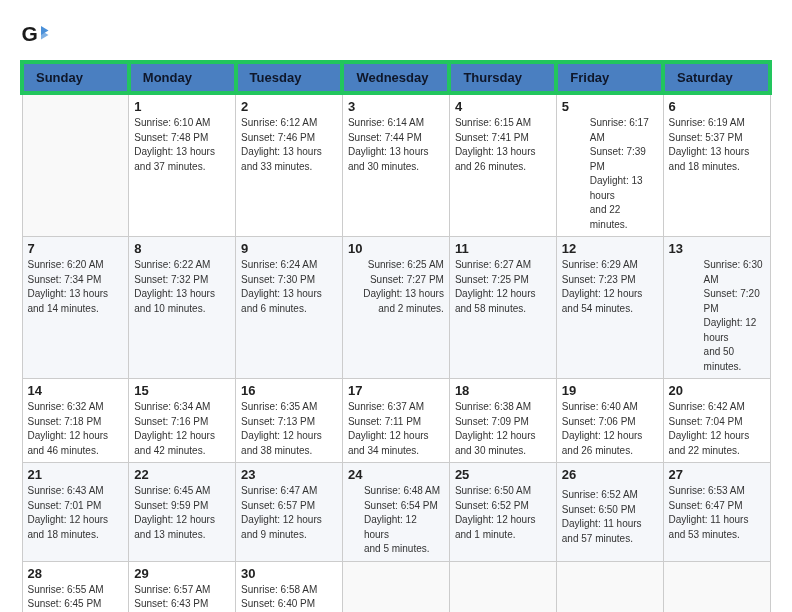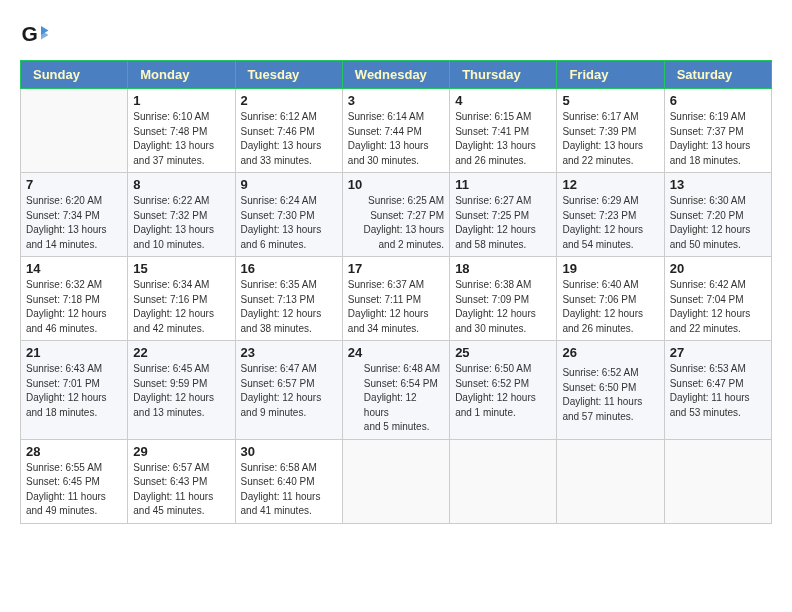--- a/index.html
+++ b/index.html
@@ -45,26 +45,26 @@
     .location {
       font-size: 15px;
       color: #444;
     }
     table {
       width: 100%;
       border-collapse: collapse;
     }
     th {
       background-color: #4a7fc1;
-      color: #fef9c3;
+      color: #0f172a;
       font-size: 13px;
       font-weight: bold;
       padding: 6px 12px;
       text-align: left;
-      border: 1px solid #22c55e;
+      border: 4px solid #22c55e;
     }
     td {
       border: 1px solid #ccc;
       vertical-align: top;
       padding: 4px 5px;
       width: 107px;
       min-height: 80px;
       font-size: 10.5px;
       color: #222;
       background: #fff;
@@ -151,29 +151,29 @@
         </td>
         <td>
           <span class="day-number">4</span>
           <div class="day-info" style="white-space: pre-line;">Sunrise: 6:15 AM
 Sunset: 7:41 PM
 Daylight: 13 hours
 and 26 minutes.</div>
         </td>
         <td>
           <span class="day-number">5</span>
-          <div class="day-info" style="white-space: pre-line;">Sunrise: 6:17 AM
+          <div class="day-info" style="white-space: pre-line; margin-left: 28px;">Sunrise: 6:17 AM
 Sunset: 7:39 PM
 Daylight: 13 hours
 and 22 minutes.</div>
         </td>
         <td>
           <span class="day-number">6</span>
           <div class="day-info" style="white-space: pre-line;">Sunrise: 6:19 AM
-Sunset: 7:37 PM
+Sunset: 5:37 PM
 Daylight: 13 hours
 and 18 minutes.</div>
         </td>
       </tr>
       <tr>
         <td>
           <span class="day-number">7</span>
           <div class="day-info" style="white-space: pre-line;">Sunrise: 6:20 AM
 Sunset: 7:34 PM
 Daylight: 13 hours
@@ -209,21 +209,21 @@
         </td>
         <td>
           <span class="day-number">12</span>
           <div class="day-info" style="white-space: pre-line;">Sunrise: 6:29 AM
 Sunset: 7:23 PM
 Daylight: 12 hours
 and 54 minutes.</div>
         </td>
         <td>
           <span class="day-number">13</span>
-          <div class="day-info" style="white-space: pre-line;">Sunrise: 6:30 AM
+          <div class="day-info" style="white-space: pre-line; margin-left: 35px;">Sunrise: 6:30 AM
 Sunset: 7:20 PM
 Daylight: 12 hours
 and 50 minutes.</div>
         </td>
       </tr>
       <tr>
         <td>
           <span class="day-number">14</span>
           <div class="day-info" style="white-space: pre-line;">Sunrise: 6:32 AM
 Sunset: 7:18 PM

